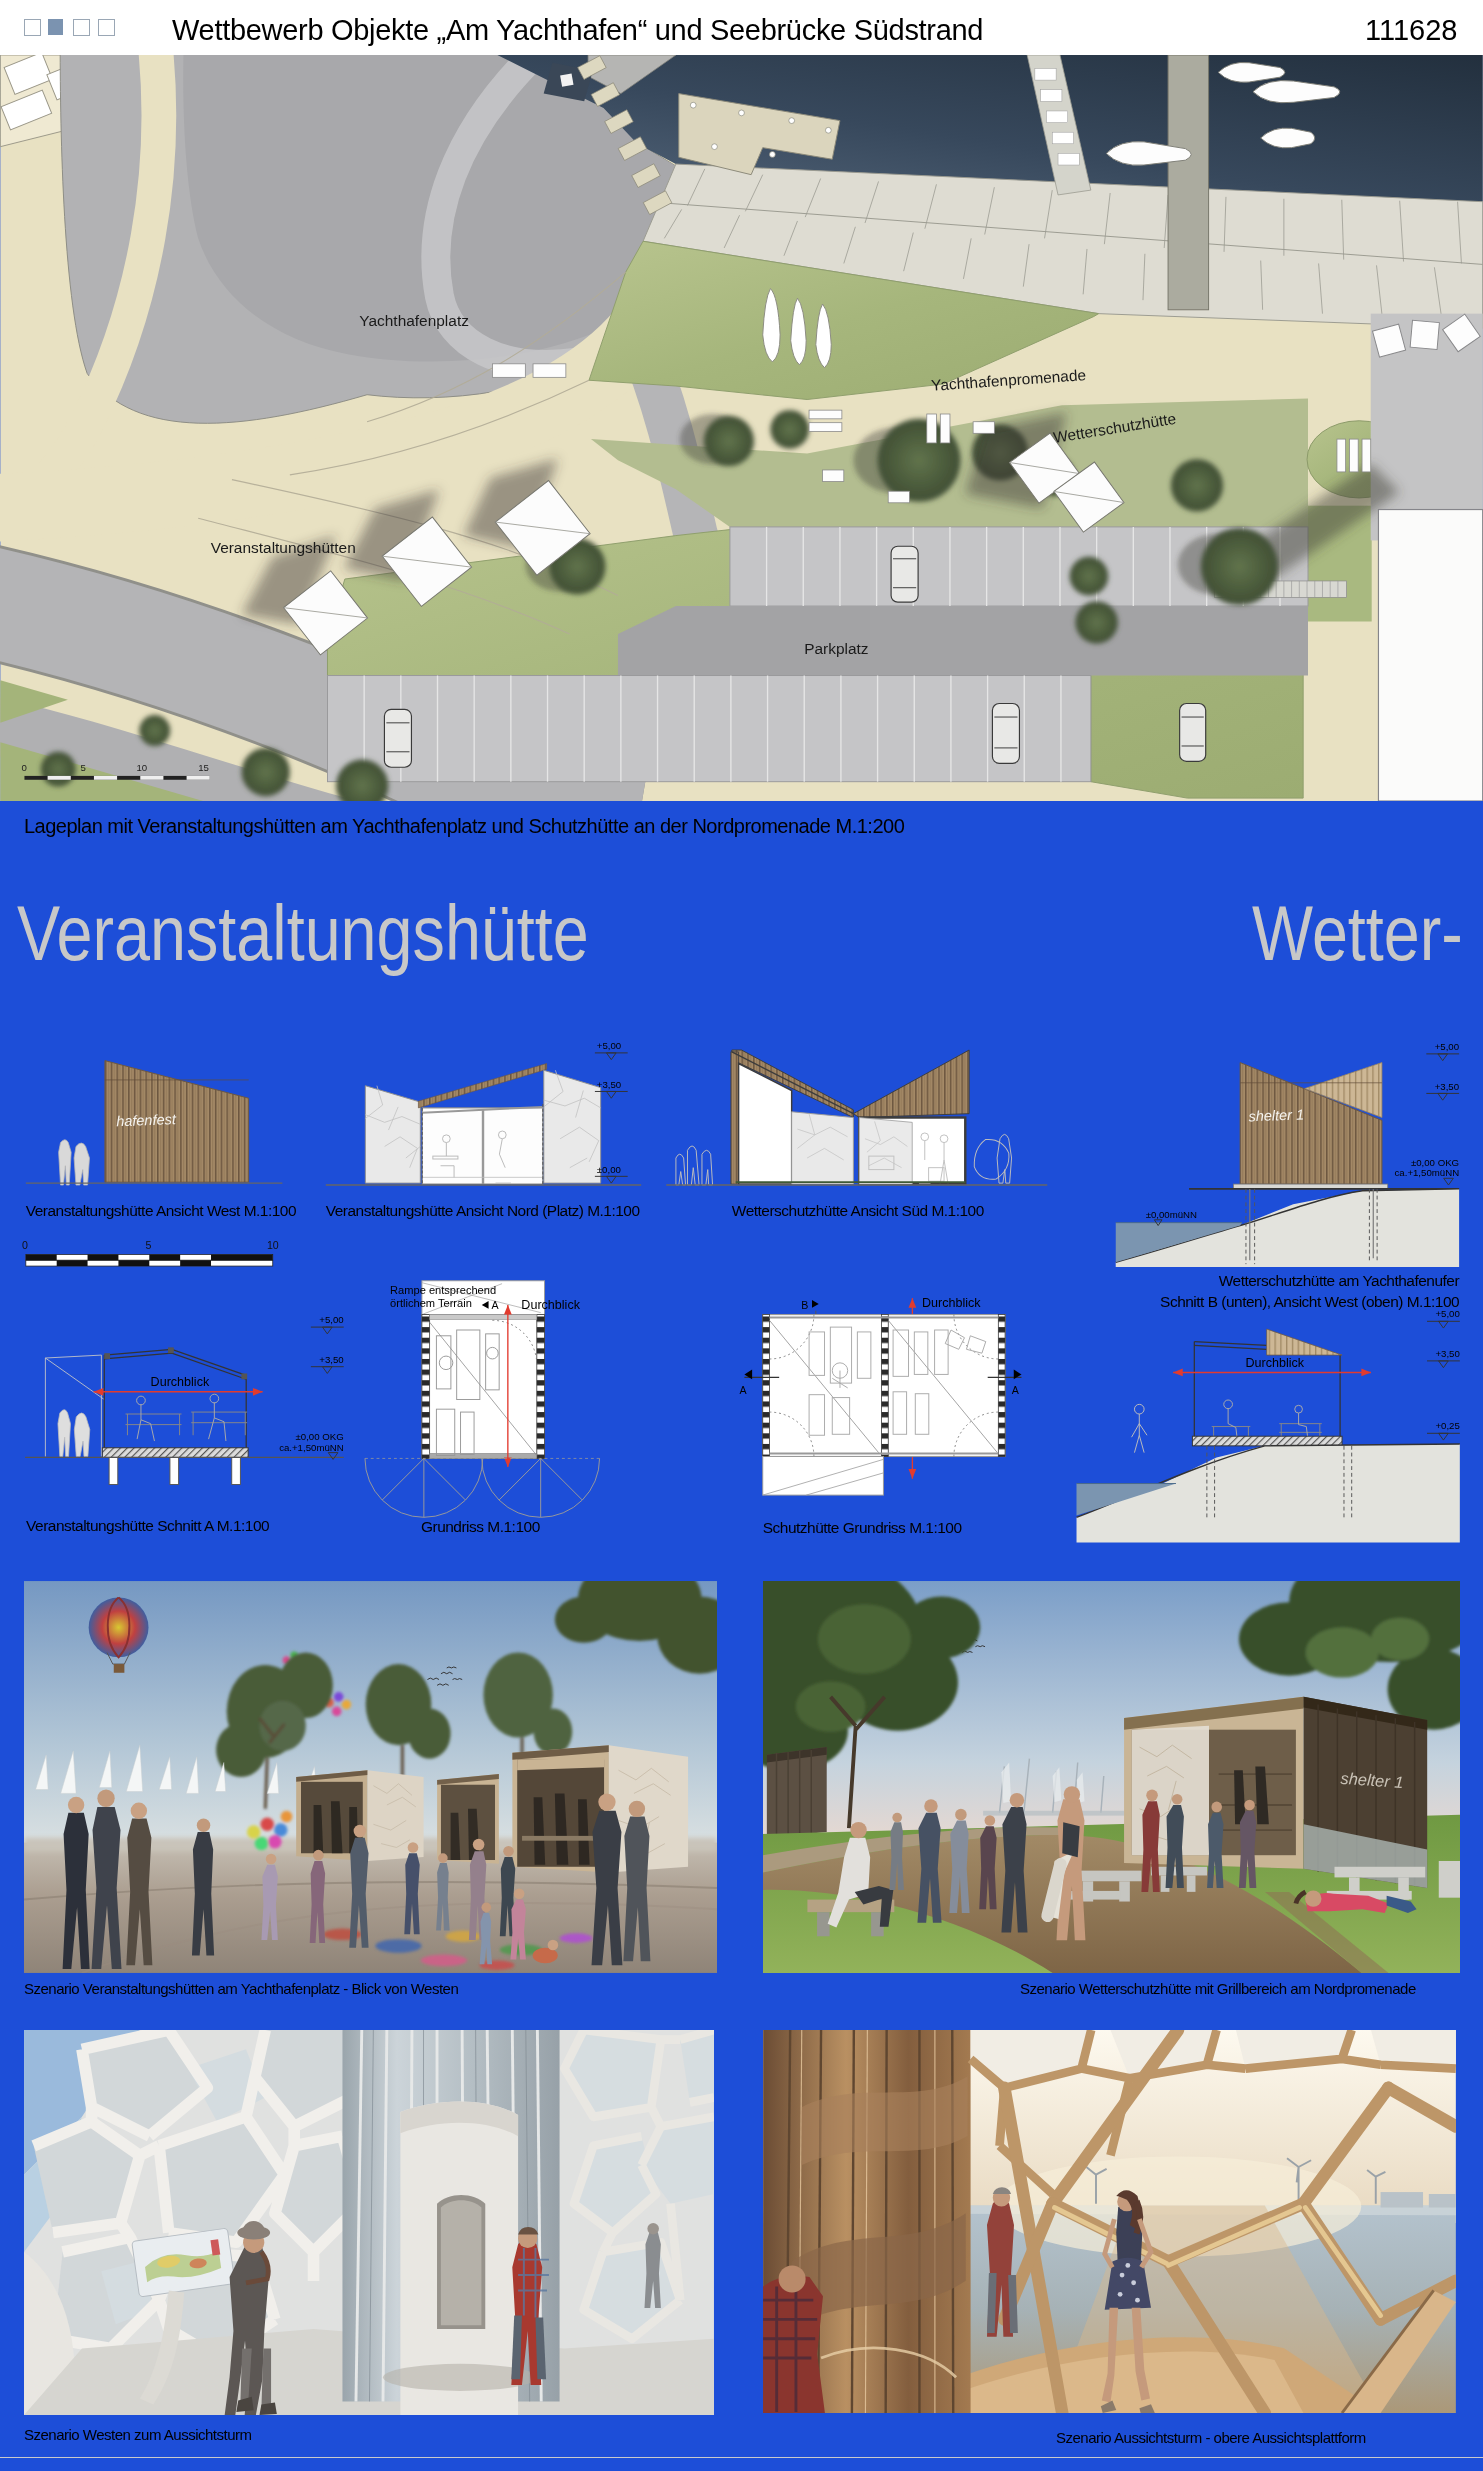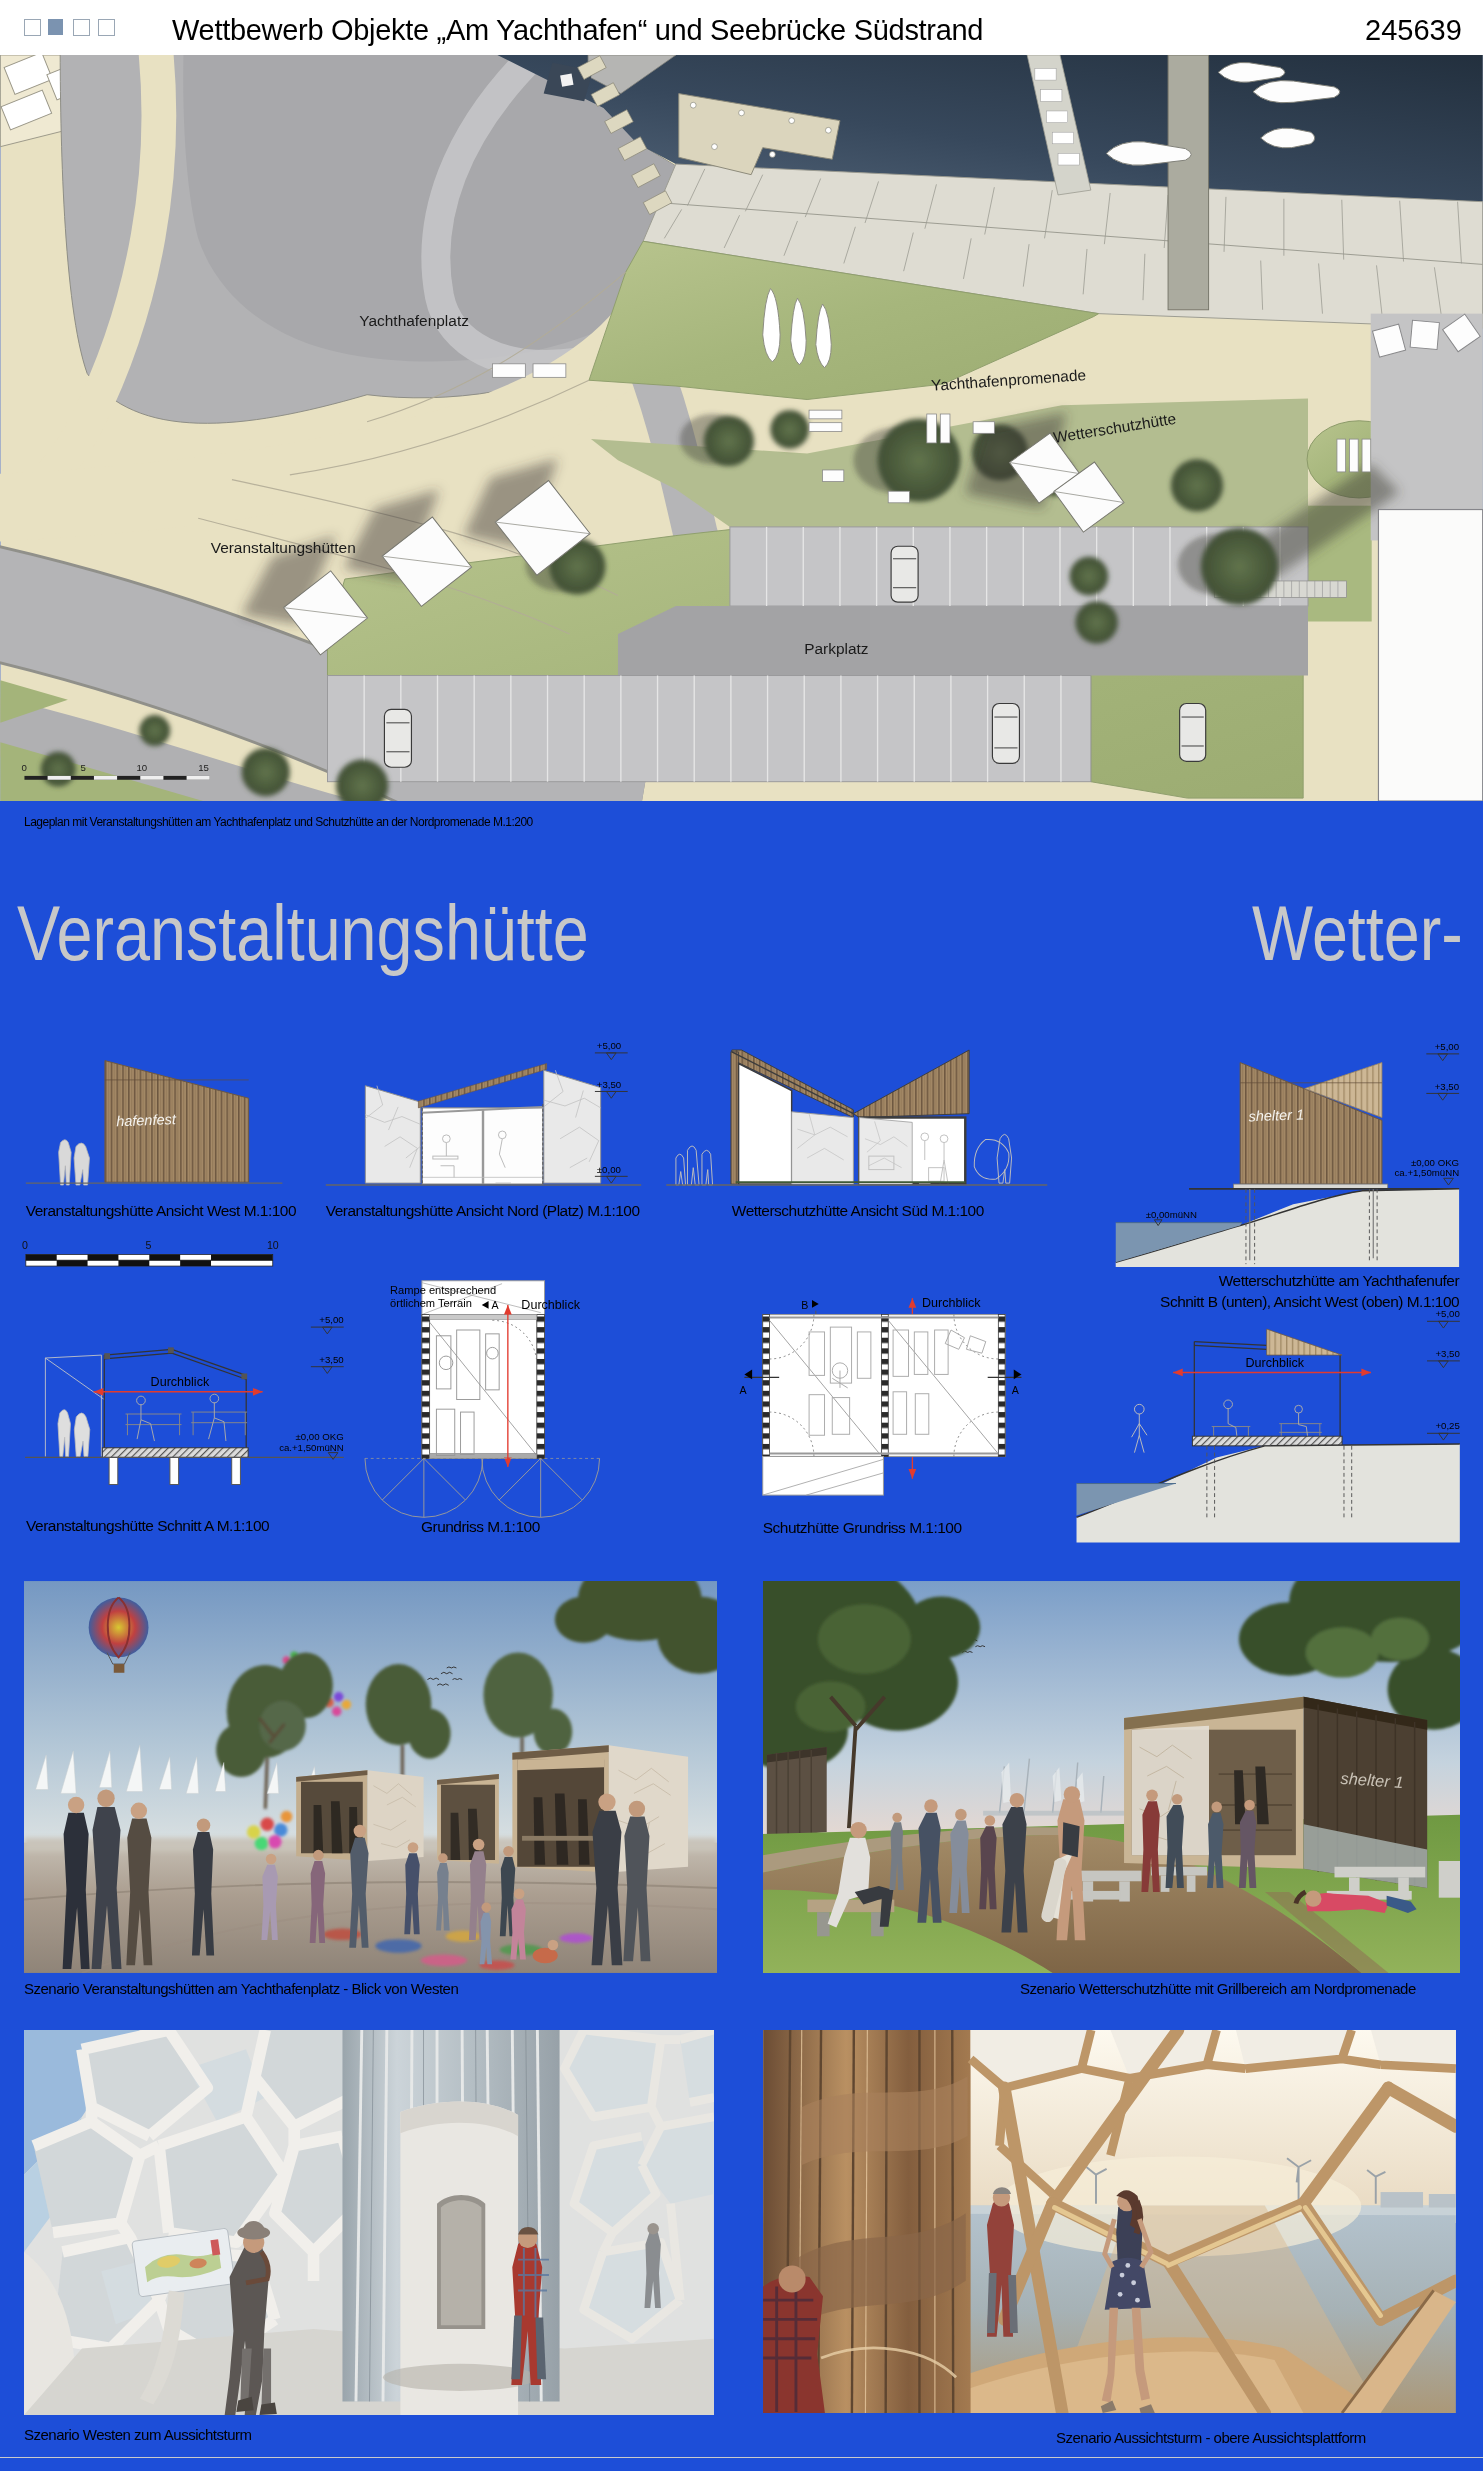--- a/index.html
+++ b/index.html
@@ -11,21 +11,21 @@
 
 <div class="abs" style="left:0;top:0;width:1483px;height:55px;background:#fff"></div>
 
 <div class="abs" style="left:24px;top:19.3px;width:14.5px;height:14.5px;border:1px solid #9aa7b5;background:#fff"></div>
 <div class="abs" style="left:48px;top:19.3px;width:15.4px;height:15.4px;background:#7b93b0"></div>
 <div class="abs" style="left:73px;top:19.3px;width:14.5px;height:14.5px;border:1px solid #9aa7b5;background:#fff"></div>
 <div class="abs" style="left:98px;top:19.3px;width:14.5px;height:14.5px;border:1px solid #9aa7b5;background:#fff"></div>
 
 <div class="abs" style="left:172px;top:13.5px;font-size:29px;color:#000;letter-spacing:-0.3px">Wettbewerb Objekte „Am Yachthafen“ und Seebrücke Südstrand</div>
 
-<div class="abs" style="left:1365px;top:13.5px;font-size:29px;color:#000">245639</div>
+<div class="abs" style="left:1365px;top:13.5px;font-size:29px;color:#000">111628</div>
 
 <svg class="abs" style="left:0;top:55px" width="1483" height="746" viewBox="0 0 1536 773">
 <defs>
 <linearGradient id="waterG" x1="0" y1="1" x2="1" y2="0">
 <stop offset="0" stop-color="#56687c"></stop>
           <stop offset="0.45" stop-color="#37485c"></stop>
           <stop offset="1" stop-color="#222f3d"></stop>
 </linearGradient>
 <linearGradient id="greenG" x1="0" y1="0" x2="1" y2="1">
 <stop offset="0" stop-color="#b8c48e"></stop>
@@ -361,21 +361,21 @@
           <text x="22" y="742">0</text>
           <text x="83" y="742">5</text>
           <text x="141" y="742">10</text>
           <text x="205" y="742">15</text>
         </g>
       </g>
 
 <rect x="0" y="0" width="1536" height="773" fill="#808080" filter="url(#grain)" opacity="0.42" style="mix-blend-mode:overlay"></rect>
 </svg>
 
-<div class="cap" style="left:24px;top:815px;font-size:12px">Lageplan mit Veranstaltungshütten am Yachthafenplatz und Schutzhütte an der Nordpromenade M.1:200</div>
+<div class="cap" style="left:24px;top:815px;font-size:20px">Lageplan mit Veranstaltungshütten am Yachthafenplatz und Schutzhütte an der Nordpromenade M.1:200</div>
 
 <div class="abs" style="left:17.4px;top:889px;font-size:77px;color:#c8c8c8;transform:scaleX(0.84);transform-origin:0 0;white-space:nowrap">Veranstaltungshütte</div>
 
 <div class="abs" style="left:1252px;top:889px;font-size:77px;color:#c8c8c8;transform:scaleX(0.84);transform-origin:0 0;white-space:nowrap">Wetter-</div>
 
 <svg class="abs" style="left:0;top:1023px" width="1483" height="299" viewBox="0 0 1536 310">
 <defs>
 <pattern id="woodV" patternUnits="userSpaceOnUse" width="6" height="14">
           <rect width="6" height="14" fill="#a58a67"></rect>
           <rect x="0" width="1.6" height="14" fill="#6d5740"></rect>

